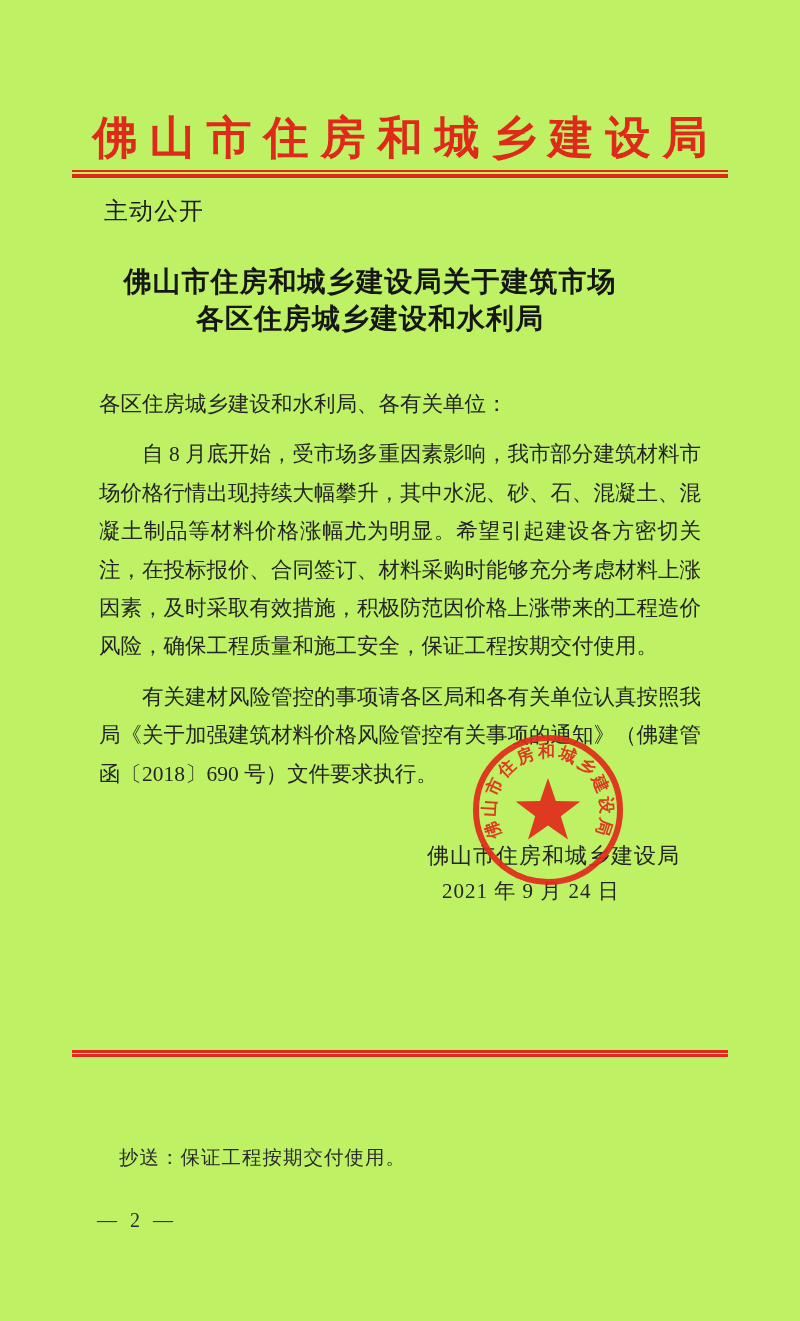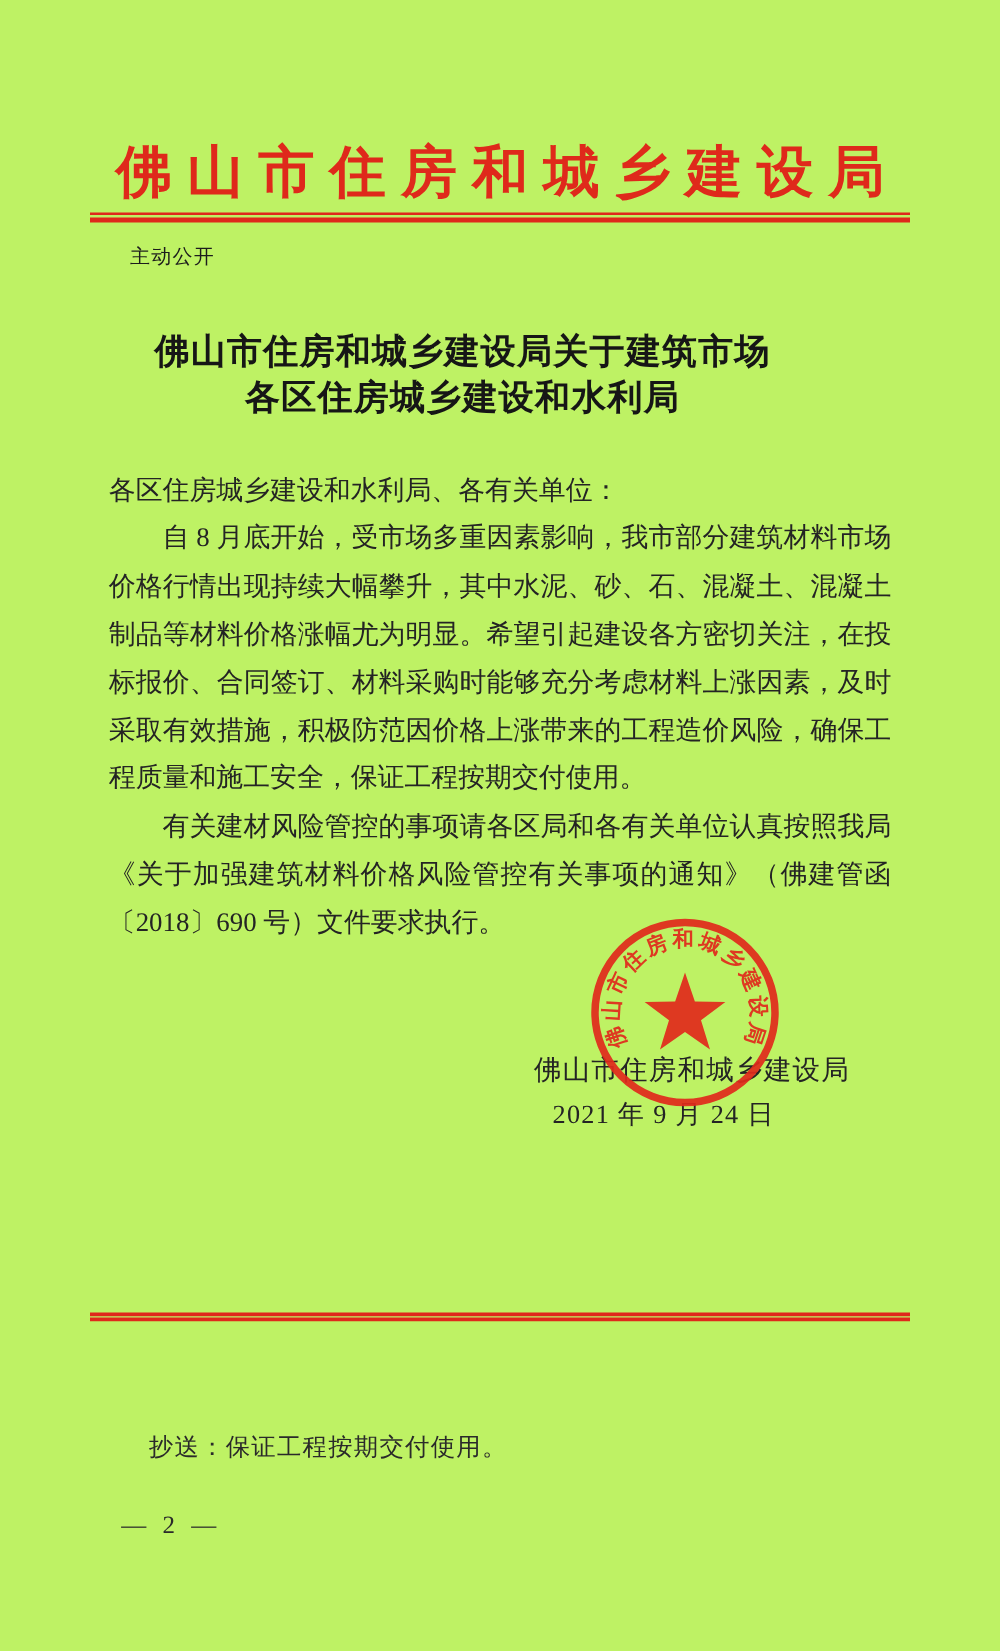--- a/index.html
+++ b/index.html
@@ -24,42 +24,42 @@
     white-space:nowrap;
   }
   .header-rule{
     position:absolute;top:170px;left:72px;right:72px;
     height:2px;
     border-top:2px solid #df291b;
     border-bottom:4px solid #df291b;
   }
   .disclosure{
     position:absolute;top:195px;left:104px;
-    font-size:16px;color:#1c1c1c;
+    font-size:24px;color:#1c1c1c;
     font-family:"Liberation Sans","DejaVu Sans",sans-serif;
     letter-spacing:1px;
   }
 
   
   .doc-title{
     position:absolute;top:263px;left:0;width:740px;
     text-align:center;
     font-size:28px;font-weight:bold;line-height:37px;
     color:#161616;letter-spacing:1px;
   }
 
   
   .body-text{
     position:absolute;top:373px;left:87px;width:626px;
     font-size:21.5px;line-height:38.4px;
     color:#242424;
     text-align:justify;
     text-justify:inter-ideograph;
   }
-  .body-text p{margin:0;}
+  .body-text p{margin:12px;}
   .body-text p.indent{text-indent:2em;}
 
   
   .seal{
     position:absolute;left:463px;top:725px;width:170px;height:170px;
     opacity:0.92;z-index:3;
   }
   .signer{
     position:absolute;top:841px;left:427px;
     font-size:22px;color:#242424;letter-spacing:1px;

